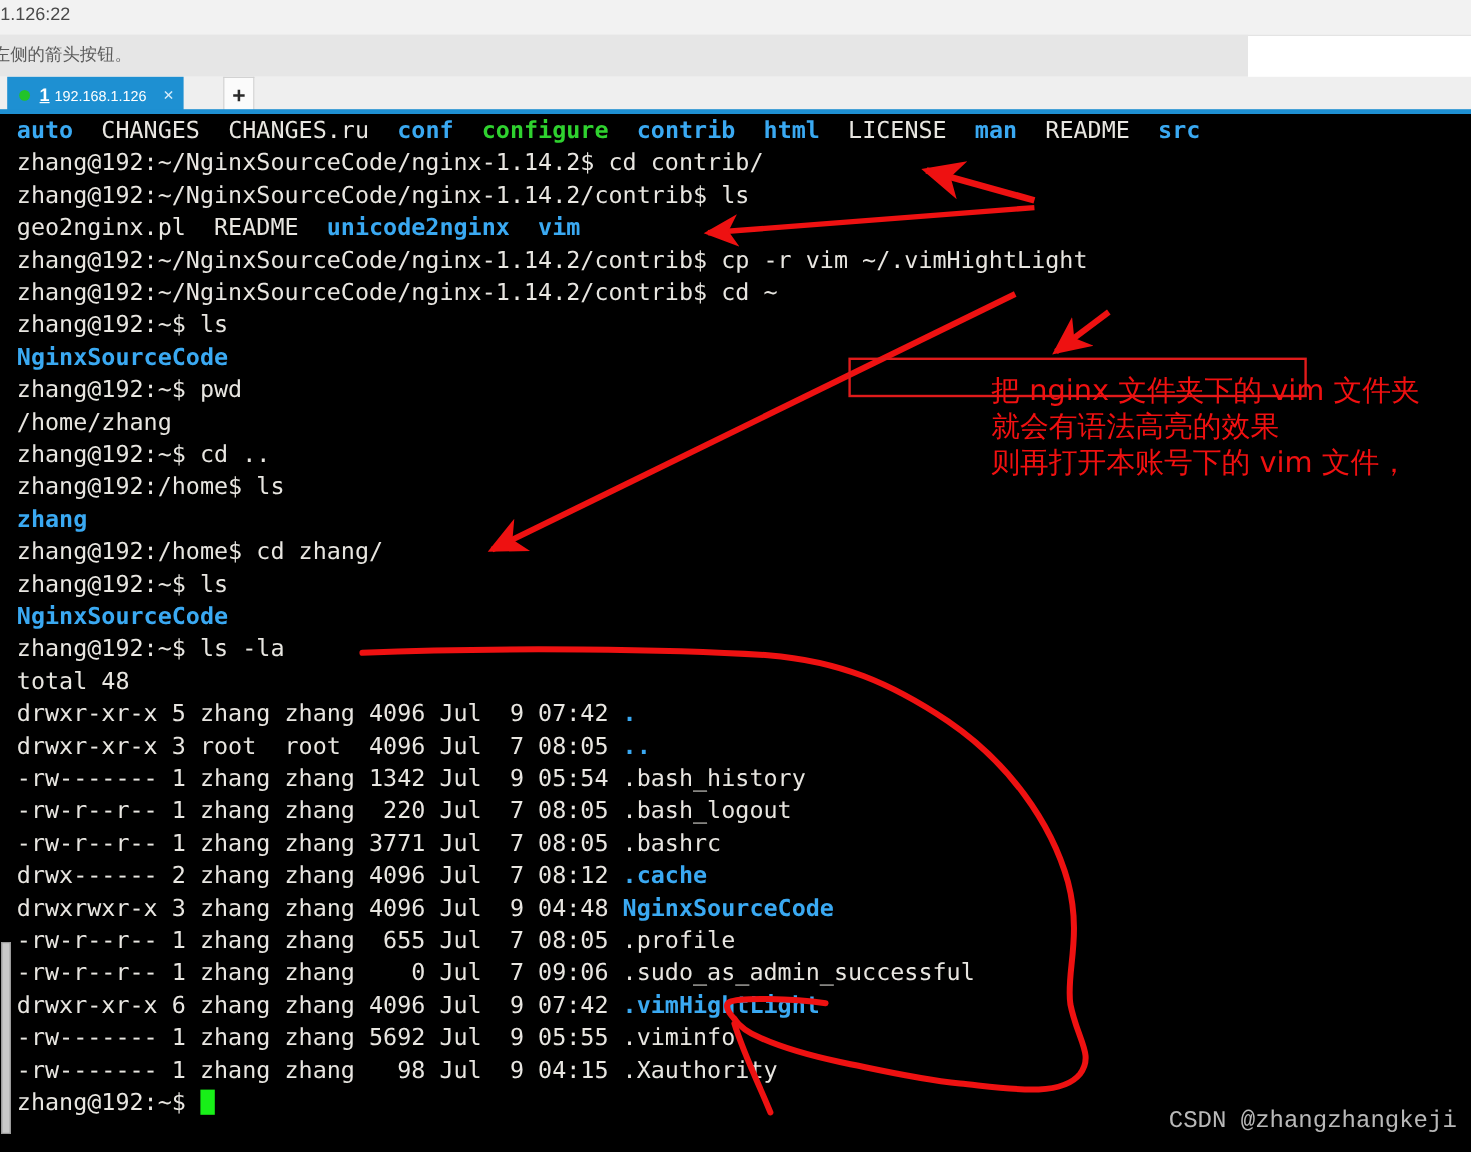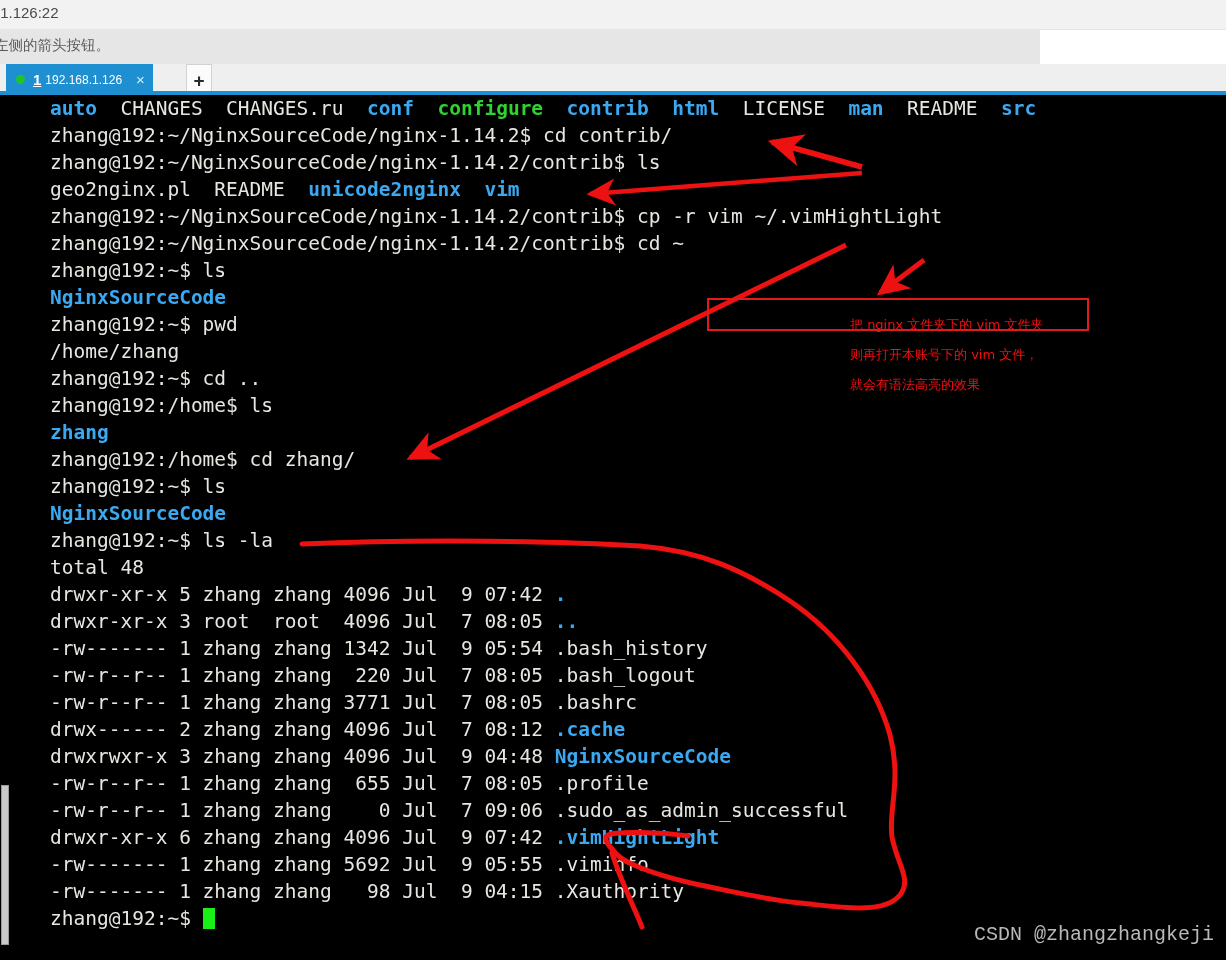--- a/index.html
+++ b/index.html
@@ -150,21 +150,21 @@
   .tlines {
     position: absolute;
     left: 14px; top: 0px;
     font-family: "DejaVu Sans Mono", "Liberation Mono", monospace;
     font-size: 19.5px;
     line-height: 27px;
     color: #e8e6e1;
     white-space: pre;
     letter-spacing: 0px;
   }
-  .tlines .row { height: 27px; margin-left: 36px; }
+  .tlines .row { height: 27px; }
   .dir   { color: #3aa9f2; font-weight: bold; }
   .exe   { color: #2fd22f; font-weight: bold; }
   .plain { color: #e8e6e1; }
   .cursor {
     display: inline-block;
     width: 12px; height: 21px;
     background: #18f018;
     vertical-align: -4px;
   }
 
@@ -177,23 +177,23 @@
   }
   .redbox {
     position: absolute;
     left: 707px; top: 203px;
     width: 382px; height: 33px;
     border: 2px solid #e01b1b;
     box-sizing: border-box;
   }
   .cn-note {
     position: absolute;
-    left: 850px; top: 215px;
+    left: 826px; top: 215px;
     color: #f01010;
-    font-size: 13px;
+    font-size: 24px;
     line-height: 30px;
     font-family: "DejaVu Sans", sans-serif;
     white-space: pre;
   }
   .watermark {
     position: absolute;
     right: 12px; bottom: 14px;
     color: #b9b9b9;
     font-size: 20px;
     font-family: Liberation Mono, monospace;
@@ -257,17 +257,17 @@
                C762,804 730,796 700,790
                C672,784 652,778 634,770
                C622,765 616,760 612,754" stroke="#ee1111" stroke-width="5" fill="none" stroke-linecap="round"></path>
       <path d="M612,754 C606,748 604,742 608,740
                C616,736 660,737 688,741" stroke="#ee1111" stroke-width="5" fill="none" stroke-linecap="round"></path>
       <path d="M612,758 C620,784 634,812 642,832" stroke="#ee1111" stroke-width="5" fill="none" stroke-linecap="round"></path>
     </svg>
 
     <div class="redbox"></div>
 
-    <div class="cn-note" id="cn-note"><div>把 nginx 文件夹下的 vim 文件夹</div><div>则再打开本账号下的 vim 文件，</div><div>就会有语法高亮的效果</div></div>
+    <div class="cn-note" id="cn-note"><div>把 nginx 文件夹下的 vim 文件夹</div><div>就会有语法高亮的效果</div><div>则再打开本账号下的 vim 文件，</div></div>
 
     <div class="watermark">CSDN @zhangzhangkeji</div>
   </div>
 </div>
 
 </body></html>

